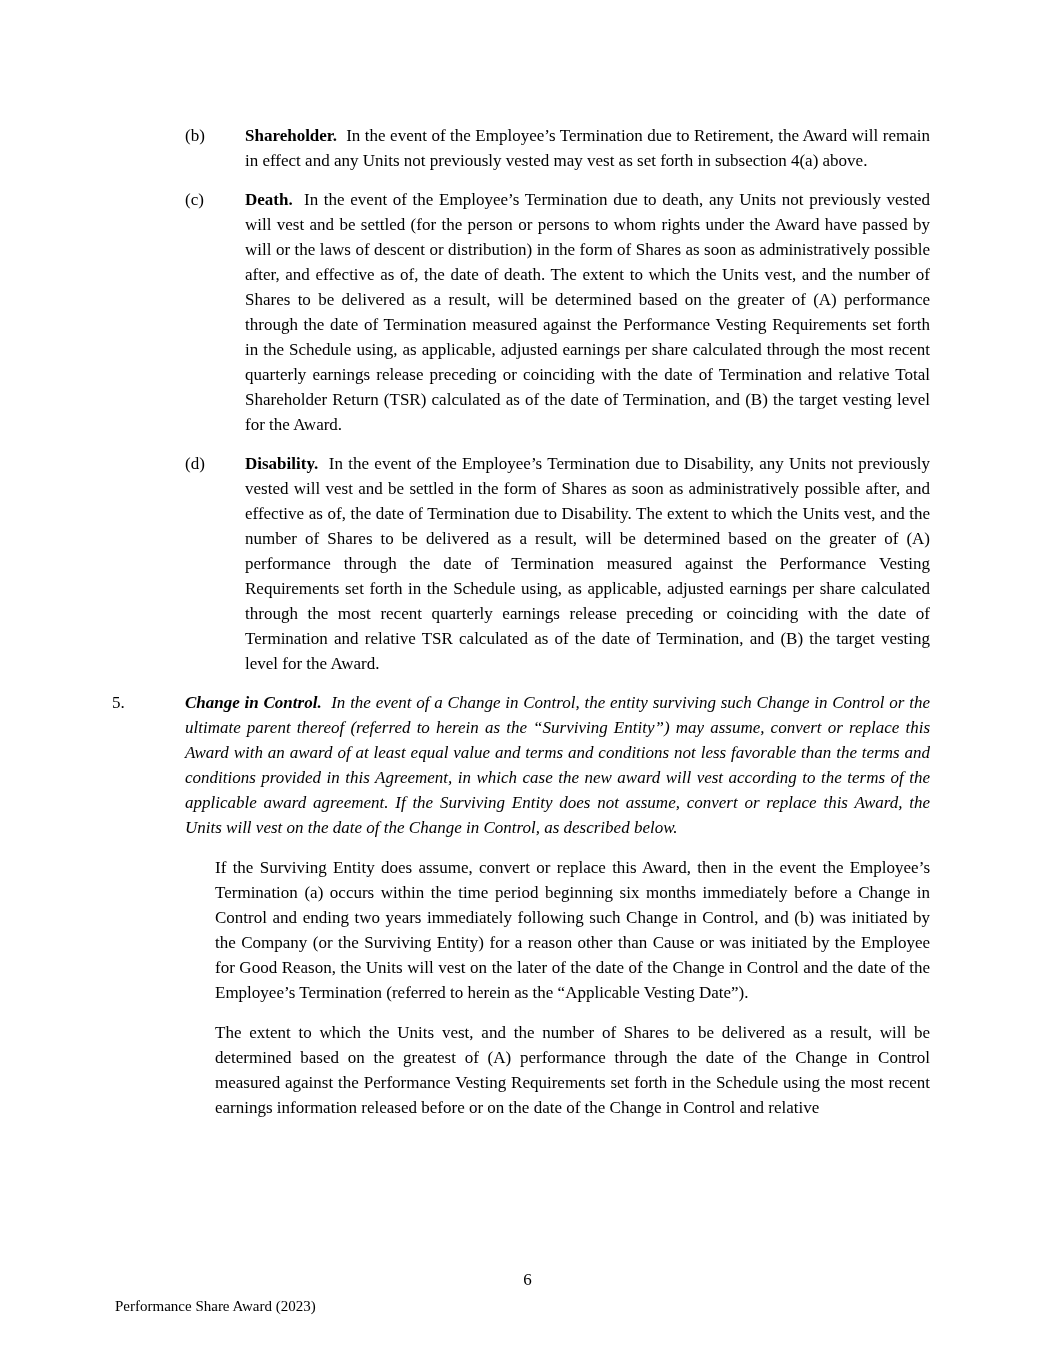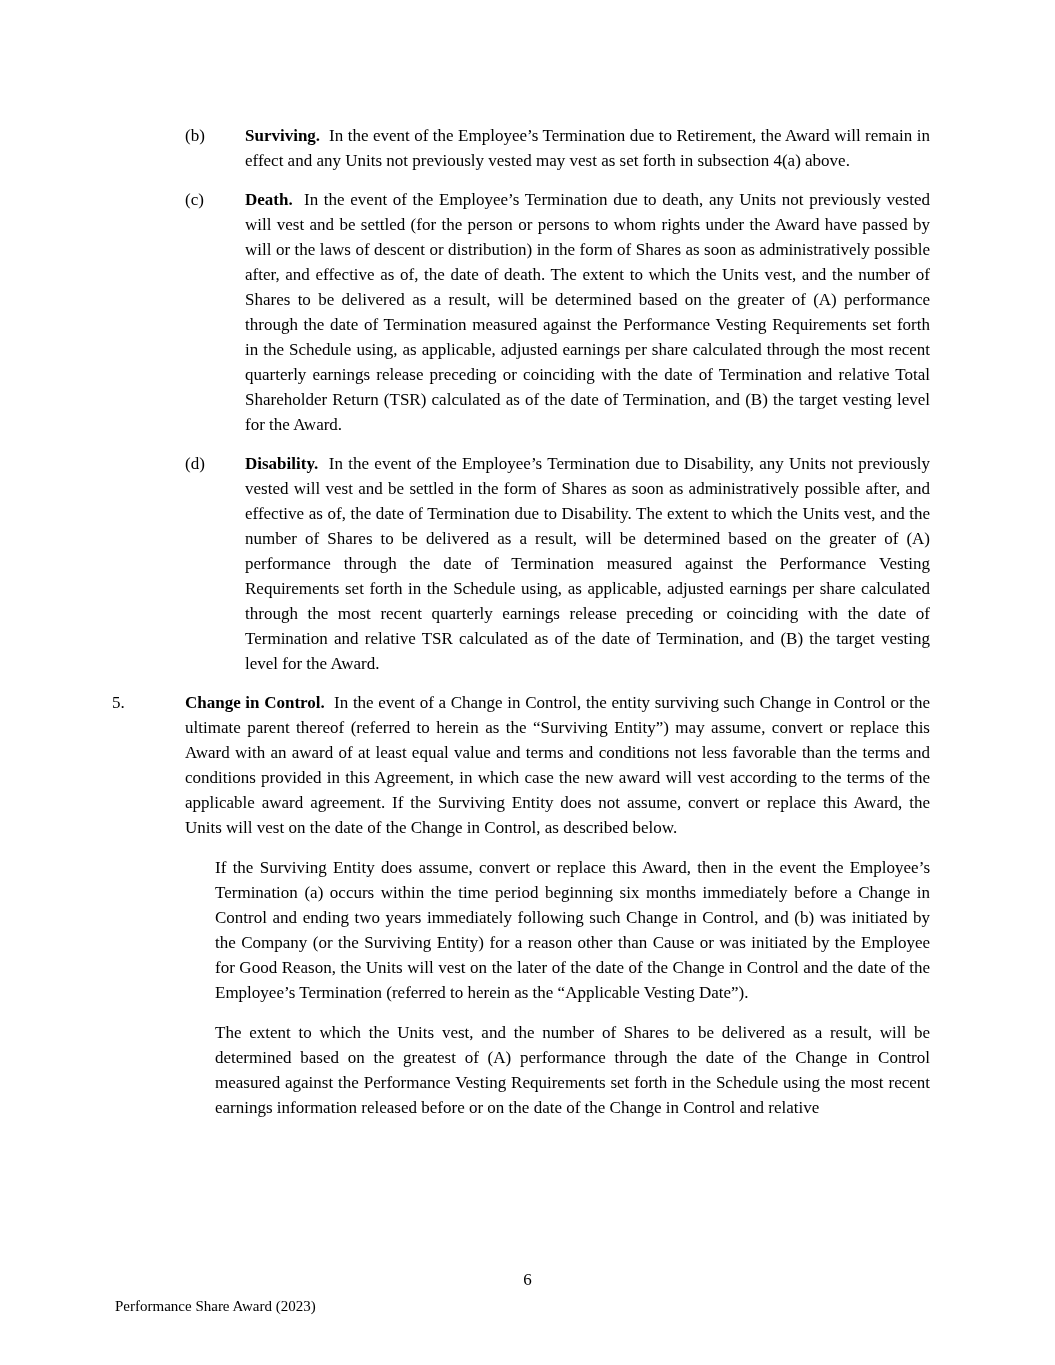--- a/index.html
+++ b/index.html
@@ -44,20 +44,21 @@
     display: flex;
     margin-top: 8px;
     margin-bottom: 15px;
   }
   .section .num {
     flex: 0 0 73px;             
   }
   .section .ptext {
     flex: 1;
     text-align: justify;
+    font-style: italic;
   }
 
   
   .cont {
     margin-left: 103px;
     margin-bottom: 15px;
     text-align: justify;
   }
 
   .run-title { font-weight: bold; }
@@ -80,21 +81,21 @@
   }
 </style>
 </head>
 <body>
 
 <div class="page">
   <main class="content">
 
     <section class="subsection">
       <span class="marker">(b)</span>
-      <p class="ptext"><b class="run-title">Surviving.</b><span>&nbsp; In the event of the Employee’s Termination due to Retirement, the Award will remain in effect and any Units not previously vested may vest as set forth in subsection 4(a) above.</span></p>
+      <p class="ptext"><b class="run-title">Shareholder.</b><span>&nbsp; In the event of the Employee’s Termination due to Retirement, the Award will remain in effect and any Units not previously vested may vest as set forth in subsection 4(a) above.</span></p>
     </section>
 
     <section class="subsection">
       <span class="marker">(c)</span>
       <p class="ptext"><b class="run-title">Death.</b><span>&nbsp; In the event of the Employee’s Termination due to death, any Units not previously vested will vest and be settled (for the person or persons to whom rights under the Award have passed by will or the laws of descent or distribution) in the form of Shares as soon as administratively possible after, and effective as of, the date of death.  The extent to which the Units vest, and the number of Shares to be delivered as a result, will be determined based on the greater of (A) performance through the date of Termination measured against the Performance Vesting Requirements set forth in the Schedule using, as applicable, adjusted earnings per share calculated through the most recent quarterly earnings release preceding or coinciding with the date of Termination and relative Total Shareholder Return (TSR) calculated as of the date of Termination, and (B) the target vesting level for the Award.</span></p>
     </section>
 
     <section class="subsection">
       <span class="marker">(d)</span>
       <p class="ptext"><b class="run-title">Disability.</b><span>&nbsp; In the event of the Employee’s Termination due to Disability, any Units not previously vested will vest and be settled in the form of Shares as soon as administratively possible after, and effective as of, the date of Termination due to Disability.  The extent to which the Units vest, and the number of Shares to be delivered as a result, will be determined based on the greater of (A) performance through the date of Termination measured against the Performance Vesting Requirements set forth in the Schedule using, as applicable, adjusted earnings per share calculated through the most recent quarterly earnings release preceding or coinciding with the date of Termination and relative TSR calculated as of the date of Termination, and (B) the target vesting level for the Award.</span></p>

